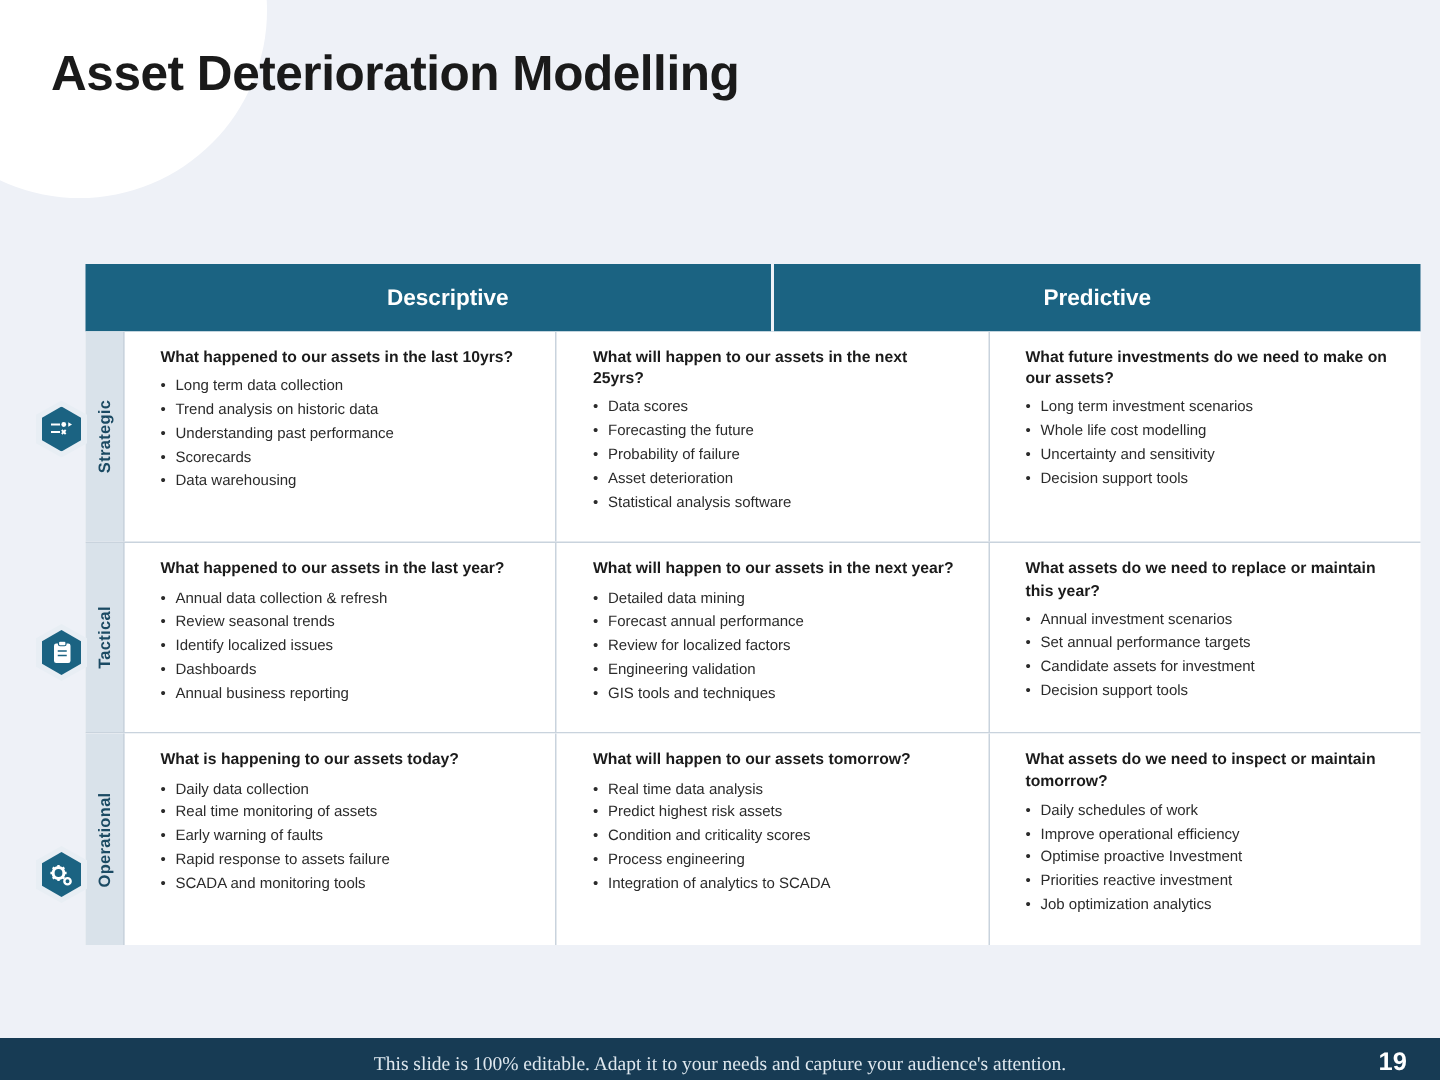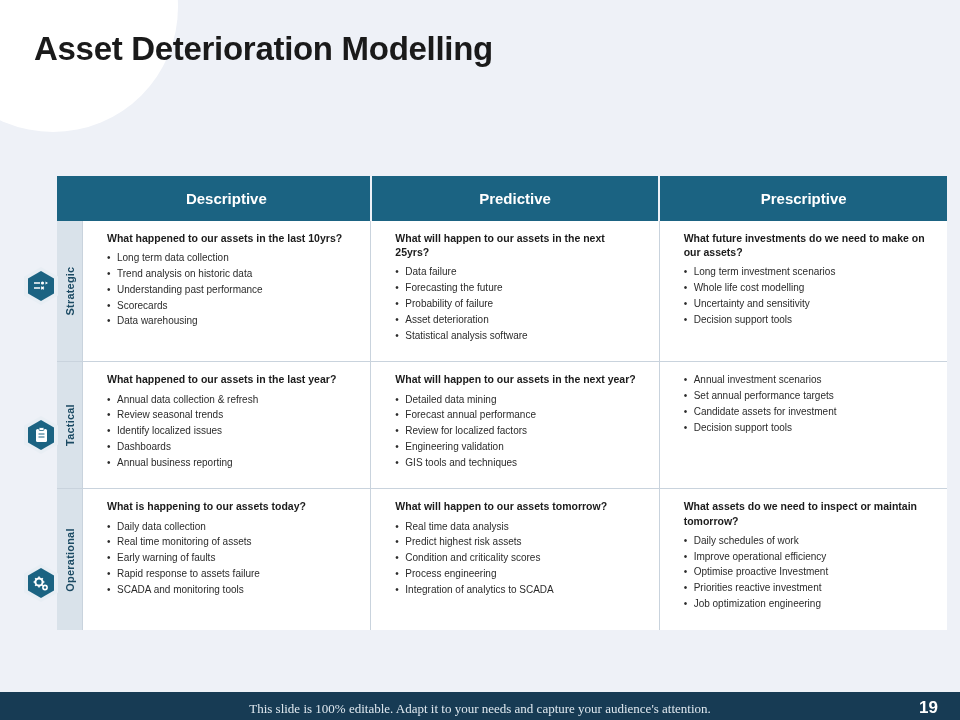--- a/index.html
+++ b/index.html
@@ -193,41 +193,40 @@
       </svg>
     </span>
   </div>
 
   <div class="matrix">
 
     <div class="header-row">
       <div style="flex:0 0 26px;"></div>
       <div class="header-cell">Descriptive</div>
       <div class="header-cell">Predictive</div>
-      <div class="header-cell">Prescriptive</div>
     </div>
 
     <div class="body-row">
       <div class="rail">
         <span class="rail-label">Strategic</span>
       </div>
       <div class="cell">
         <div class="cell-q">What happened to our assets in the last 10yrs?</div>
         <ul>
           <li>Long term data collection</li>
           <li>Trend analysis  on historic data</li>
           <li>Understanding past performance</li>
           <li>Scorecards</li>
           <li>Data warehousing</li>
         </ul>
       </div>
       <div class="cell">
         <div class="cell-q">What will happen to our assets in the next 25yrs?</div>
         <ul>
-          <li>Data failure</li>
+          <li>Data scores</li>
           <li>Forecasting the future</li>
           <li>Probability of failure</li>
           <li>Asset deterioration</li>
           <li>Statistical analysis software</li>
         </ul>
       </div>
       <div class="cell">
         <div class="cell-q">What future investments do we need to make on our assets?</div>
         <ul>
           <li>Long term investment scenarios</li>
@@ -256,20 +255,21 @@
         <div class="cell-q">What will happen to our assets in the next year?</div>
         <ul>
           <li>Detailed data mining</li>
           <li>Forecast annual performance</li>
           <li>Review for localized factors</li>
           <li>Engineering validation</li>
           <li>GIS tools and techniques</li>
         </ul>
       </div>
       <div class="cell">
+        <div class="cell-q">What assets do we need to replace or maintain this year?</div>
         <ul>
           <li>Annual investment scenarios</li>
           <li>Set annual performance targets</li>
           <li>Candidate assets for investment</li>
           <li>Decision support tools</li>
         </ul>
       </div>
     </div>
 
     <div class="body-row">
@@ -296,21 +296,21 @@
           <li>Integration of analytics to SCADA</li>
         </ul>
       </div>
       <div class="cell">
         <div class="cell-q">What assets do we need to inspect or maintain tomorrow?</div>
         <ul>
           <li>Daily schedules of work</li>
           <li>Improve operational efficiency</li>
           <li>Optimise proactive Investment</li>
           <li>Priorities reactive investment</li>
-          <li>Job optimization engineering</li>
+          <li>Job optimization analytics</li>
         </ul>
       </div>
     </div>
 
   </div>
 
   <div class="footer-bar">
     <div class="footer-text">This slide is 100% editable. Adapt it to your needs and capture your audience's attention.</div>
     <div class="page-num">19</div>
   </div>

